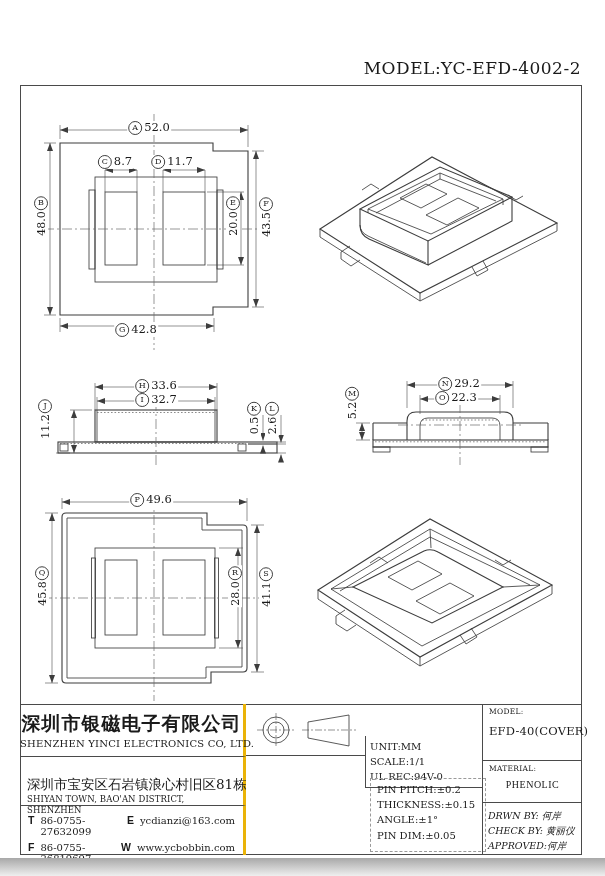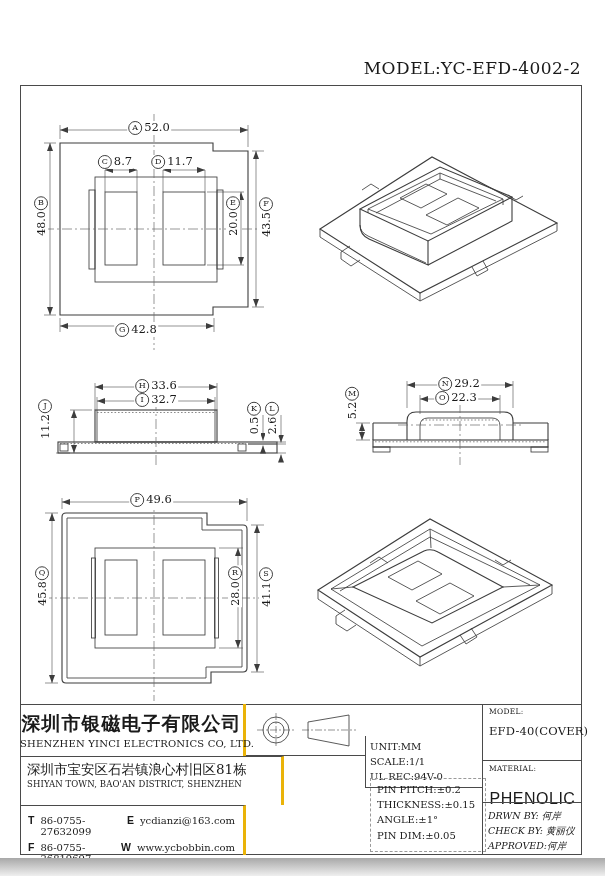--- a/index.html
+++ b/index.html
@@ -29,21 +29,21 @@
   .ad-cn{font-size:13.5px;white-space:nowrap;}
   .ad-en{font-size:8.5px;line-height:1.35;letter-spacing:.1px;}
   .ct-line{margin:4px 0;display:flex;gap:6px;font-size:10px;align-items:baseline;}
   .ct-l{font-family:"Liberation Sans",sans-serif;font-weight:bold;font-size:10.5px;}
   .unit-line{font-size:10px;line-height:1.5;white-space:nowrap;}
   .tol-title{font-size:10.5px;margin-top:4px;letter-spacing:1px;text-align:center;}
   .tol-box{position:absolute;border:1px dashed #9a9a9a;font-size:10px;text-align:left;
        padding:3px 6px;line-height:1.52;white-space:nowrap;}
   .lab{font-size:7.5px;letter-spacing:.3px;}
   .model-v{font-size:11.5px;margin-top:8px;letter-spacing:.2px;white-space:nowrap;}
-  .mat-v{font-family:Liberation Sans, sans-serif;font-size:16px;text-align:center;margin-top:17px;letter-spacing:.5px;}
+  .mat-v{font-family:Liberation Serif, serif;font-size:10px;text-align:center;margin-top:6px;letter-spacing:.5px;}
   .sign-line{font-size:9.5px;line-height:1.6;white-space:nowrap;font-style:italic;}
   .scan{position:absolute;left:0;top:858px;width:605px;height:18px;
        background:linear-gradient(180deg,#a8a8a8 0,#cfcfcf 55%,#efefef 100%);}
 </style>
 </head>
 <body>
 
 <div class="hdr">MODEL:YC-EFD-4002-2</div>
 
 <div class="frame"></div>
@@ -251,21 +251,21 @@
     <span class="dv">41.1</span>
   </div>
 
 <div class="tb-topline"></div>
 
 <div class="tb br" style="left:20px;top:704px;width:226px;height:52px;text-align:center;padding-top:7px;">
   <div class="co-cn">深圳市银磁电子有限公司</div>
   <div class="co-en">SHENZHEN YINCI ELECTRONICS CO, LTD.</div>
 </div>
 
-<div class="tb br bt" style="left:20px;top:756px;width:264px;height:49px;padding:4px 7px;">
+<div class="tb br bt" style="left:20px;top:756px;width:226px;height:49px;padding:19px 7px;">
   <div class="ad-cn">深圳市宝安区石岩镇浪心村旧区81栋</div>
   <div class="ad-en">SHIYAN TOWN, BAO'AN DISTRICT, SHENZHEN</div>
 </div>
 
 <div class="tb br bt" style="left:20px;top:805px;width:226px;height:50px;padding:4px 8px;">
   <div class="ct-line">
     <span class="ct-l">T</span>
     <span>86-0755-27632099</span>
     <span class="ct-l">E</span>
     <span>ycdianzi@163.com</span>

